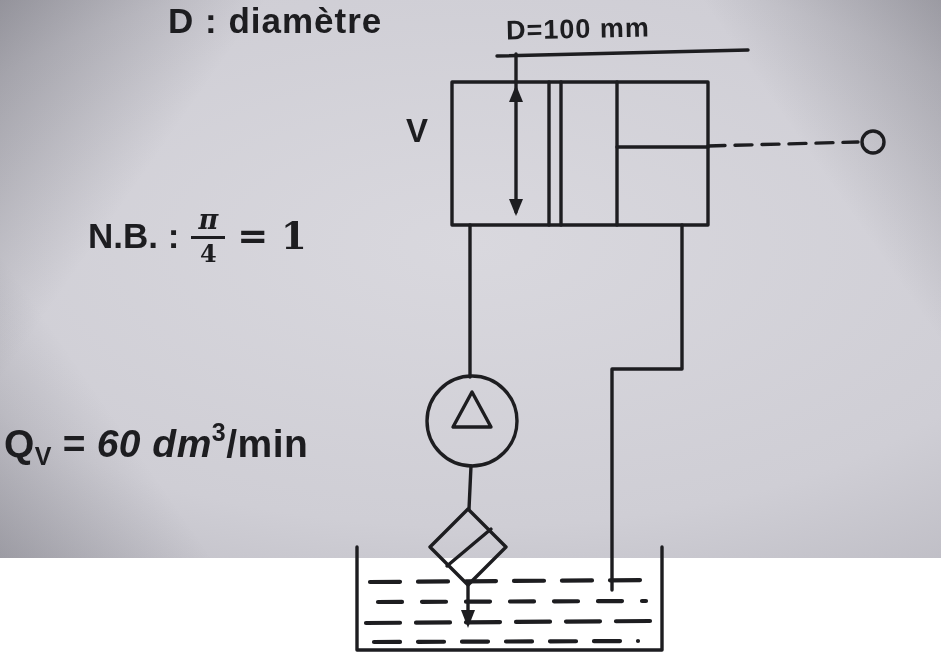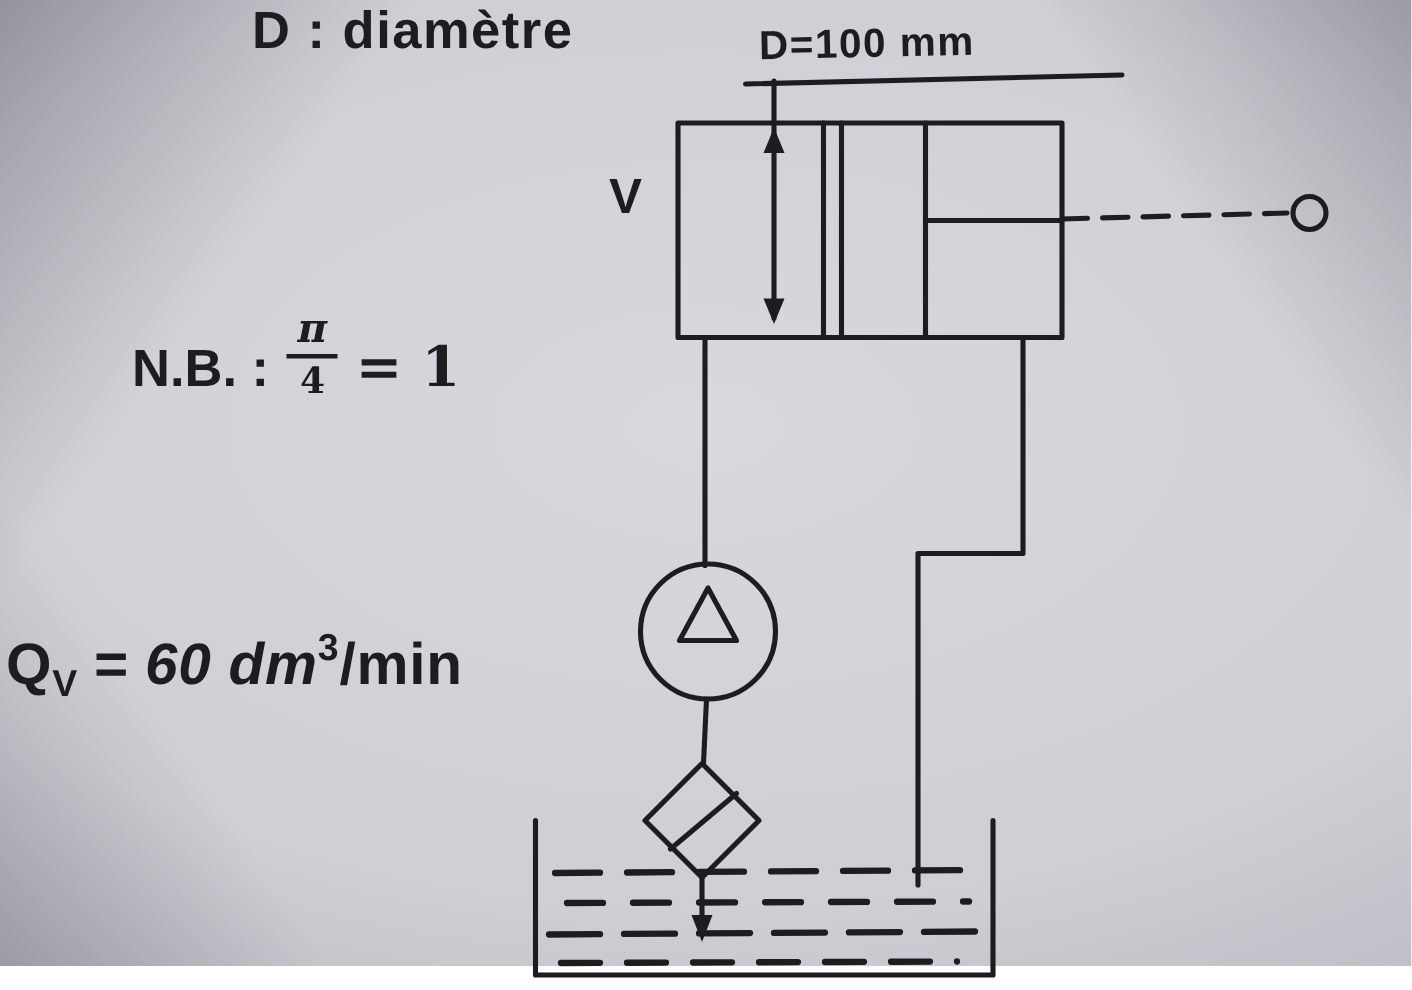--- a/index.html
+++ b/index.html
@@ -8,21 +8,21 @@
     --paper-mid: #cfced5;
     --paper-edge: #97969e;
   }
   * { margin: 0; padding: 0; box-sizing: border-box; }
   html, body { width: 941px; height: 660px; overflow: hidden; }
   body { font-family: "Liberation Sans", sans-serif; color: var(--ink); }
 
   .page {
     position: relative;
     width: 941px;
-    height: 644px;
+    height: 558px;
     background:
       linear-gradient(125deg, rgba(28,28,38,0.30) 0%, rgba(28,28,38,0) 20%),
       linear-gradient(-125deg, rgba(28,28,38,0.26) 0%, rgba(28,28,38,0) 18%),
       linear-gradient(55deg, rgba(28,28,38,0.22) 0%, rgba(28,28,38,0) 16%),
       radial-gradient(130% 105% at 50% 44%, var(--paper-center) 0%, var(--paper-mid) 48%, #b6b5bd 78%, var(--paper-edge) 100%);
   }
 
   svg.diagram {
     position: absolute;
     left: 0; top: 0;
@@ -45,21 +45,21 @@
     transform: rotate(-1.2deg);
   }
 
   .v-label {
     left: 406px; top: 112px;
     font-size: 33px; font-weight: 700;
   }
 
   .nb-formula {
     left: 88px; top: 206px;
-    display: flex; align-items: flex-end;
+    display: flex; align-items: center;
     font-size: 35px; font-weight: 700;
   }
   .nb-prefix { margin-right: 12px; }
   .frac {
     display: inline-flex; flex-direction: column; align-items: center;
     font-family: "DejaVu Serif", serif;
     line-height: 1;
   }
   .frac .num {
     font-style: italic; font-size: 27px; font-weight: 700;

